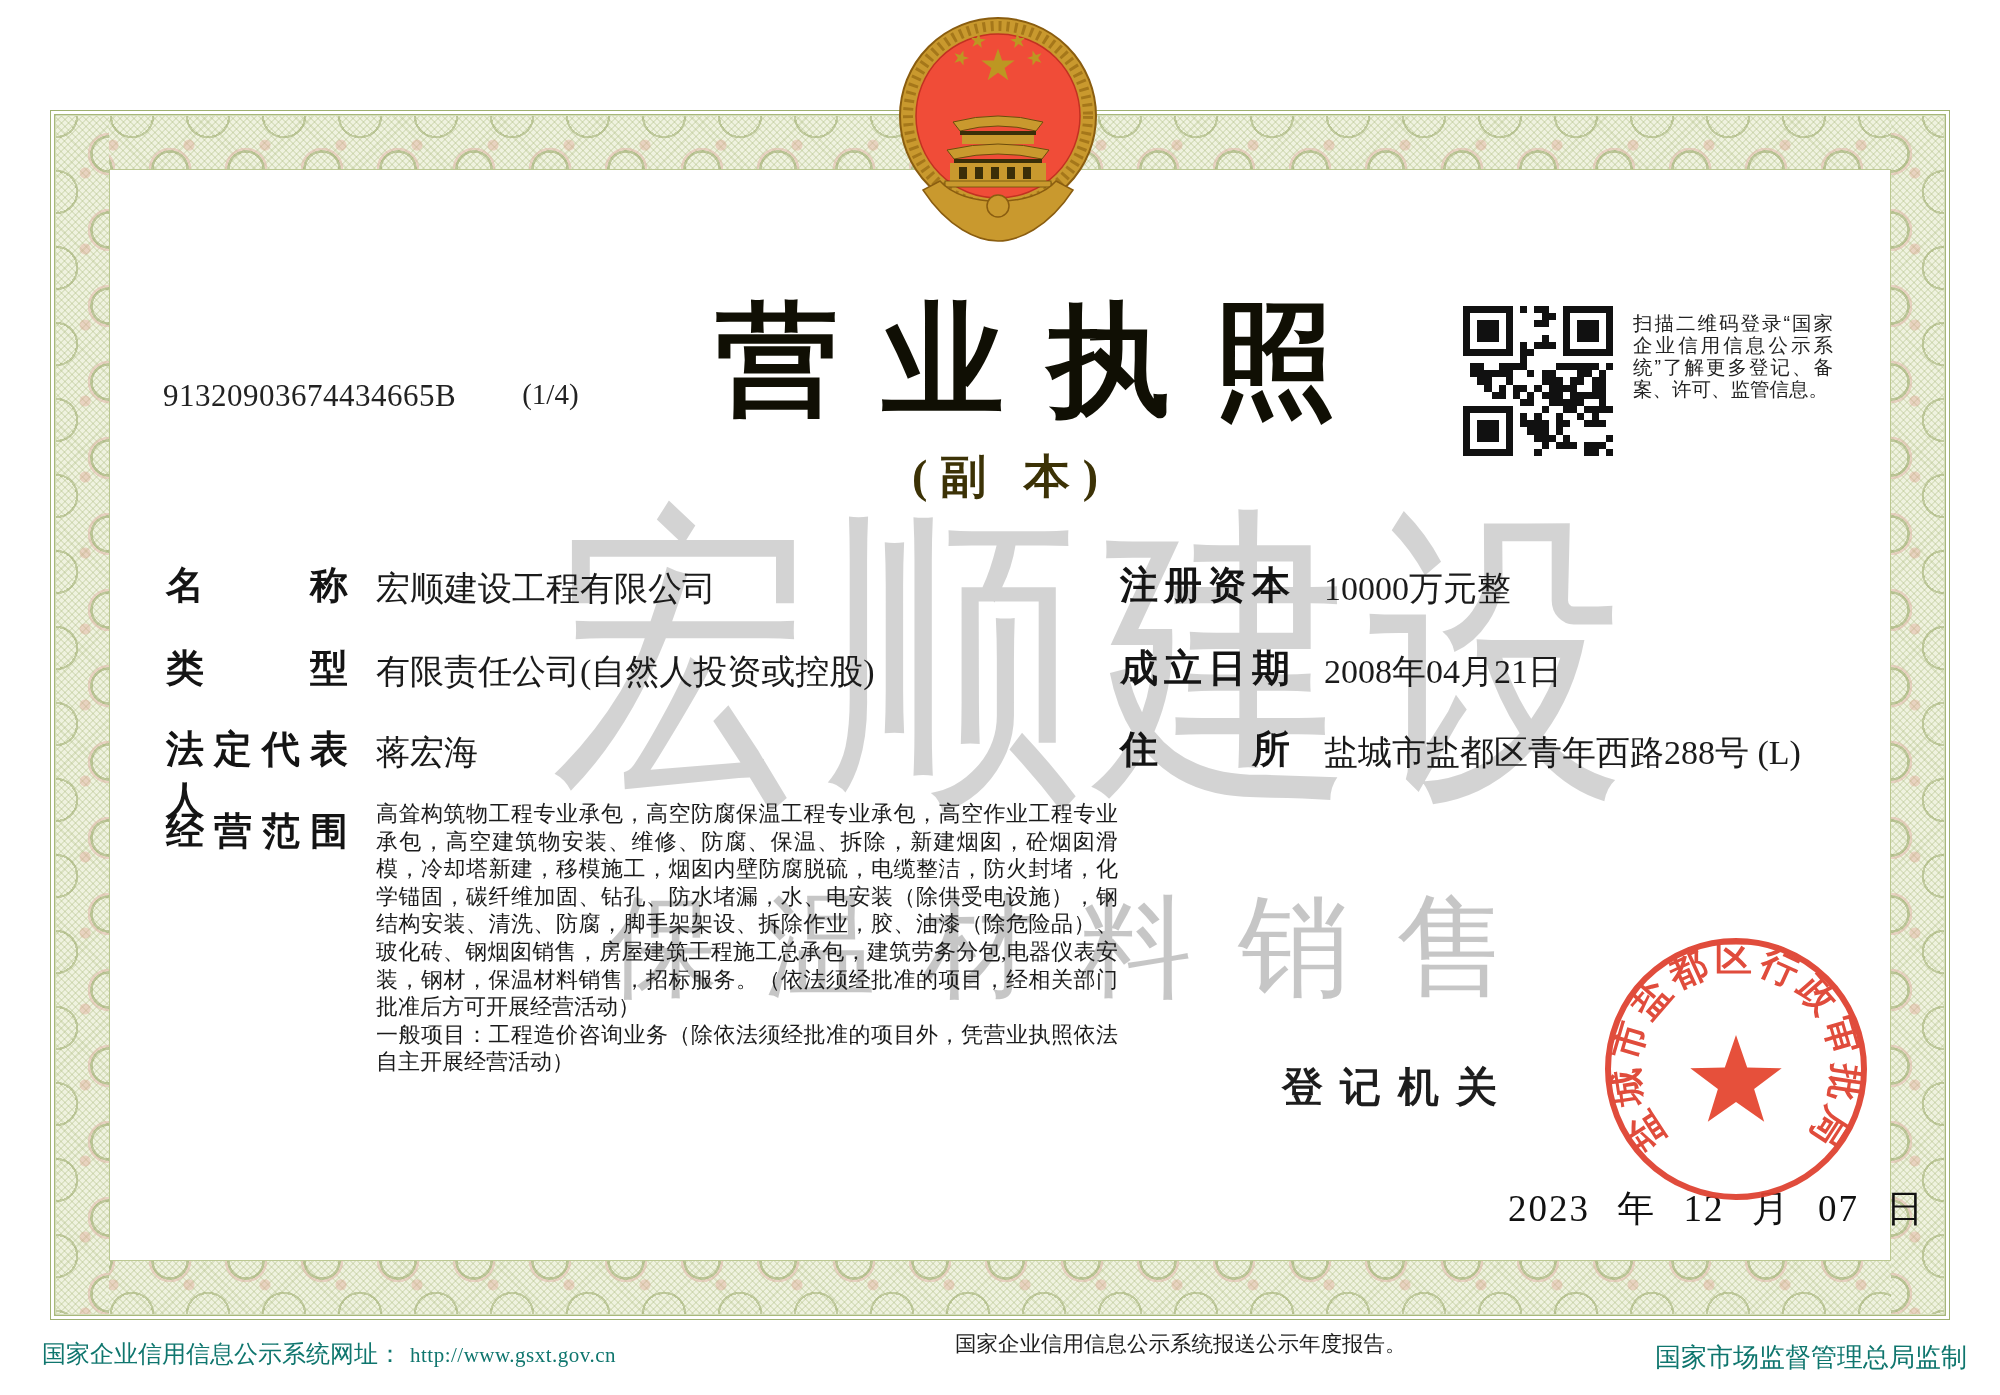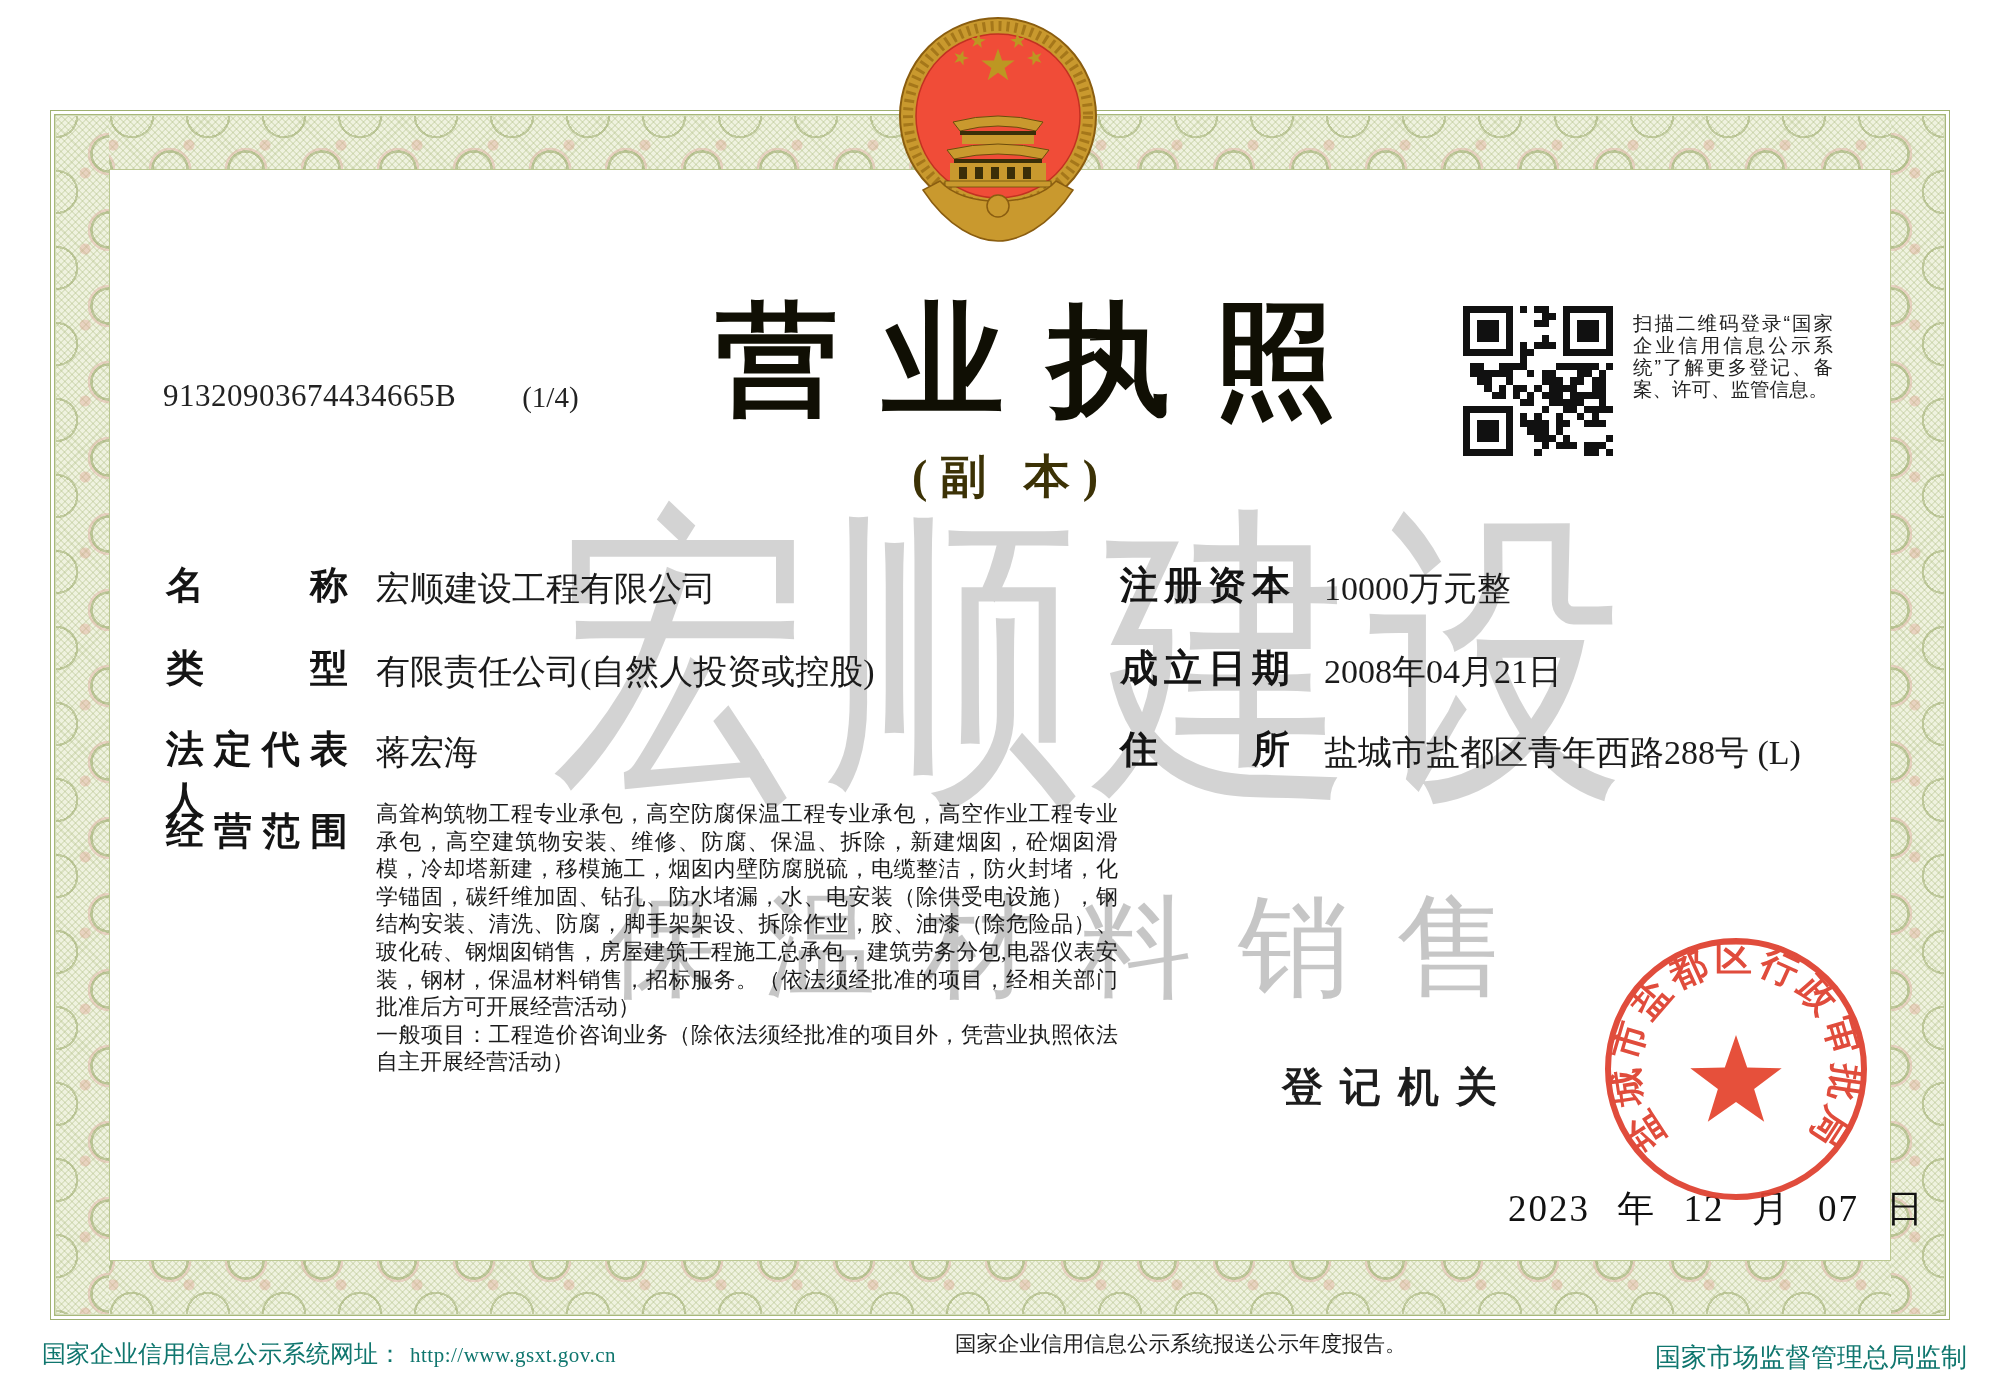--- a/index.html
+++ b/index.html
@@ -61,21 +61,21 @@
   .wm2{left:606px;top:872px;font-size:112px;letter-spacing:46px;opacity:.22;font-weight:400;}
 
   
   .content{position:absolute;inset:0;z-index:3;}
   .serif{font-family:"Liberation Serif","DejaVu Serif",serif;}
 
   .emblem{position:absolute;left:893px;top:10px;width:210px;height:245px;z-index:4;}
 
   .credit-label{position:absolute;left:163px;top:330px;font-size:30px;font-weight:700;
     letter-spacing:9px;color:#161616;}
-  .credit-row{position:absolute;left:163px;top:378px;display:flex;align-items:flex-end;color:#222;}
+  .credit-row{position:absolute;left:163px;top:378px;display:flex;align-items:flex-start;color:#222;}
   .credit-value{font-size:31px;letter-spacing:.5px;}
   .credit-copy{font-size:29px;margin-left:66px;}
 
   .serial-row{position:absolute;left:1458px;top:258px;display:flex;align-items:baseline;color:#1d1d1d;}
   .serial-label{font-size:27px;letter-spacing:9px;font-weight:600;}
   .serial-number{font-size:27px;margin-left:14px;letter-spacing:.5px;}
 
   .qr{position:absolute;left:1463px;top:306px;width:150px;height:150px;background:#fff;}
   .qr svg{width:100%;height:100%;display:block;}
   .qr-caption{position:absolute;left:1633px;top:312px;width:200px;font-size:19.5px;line-height:22px;

